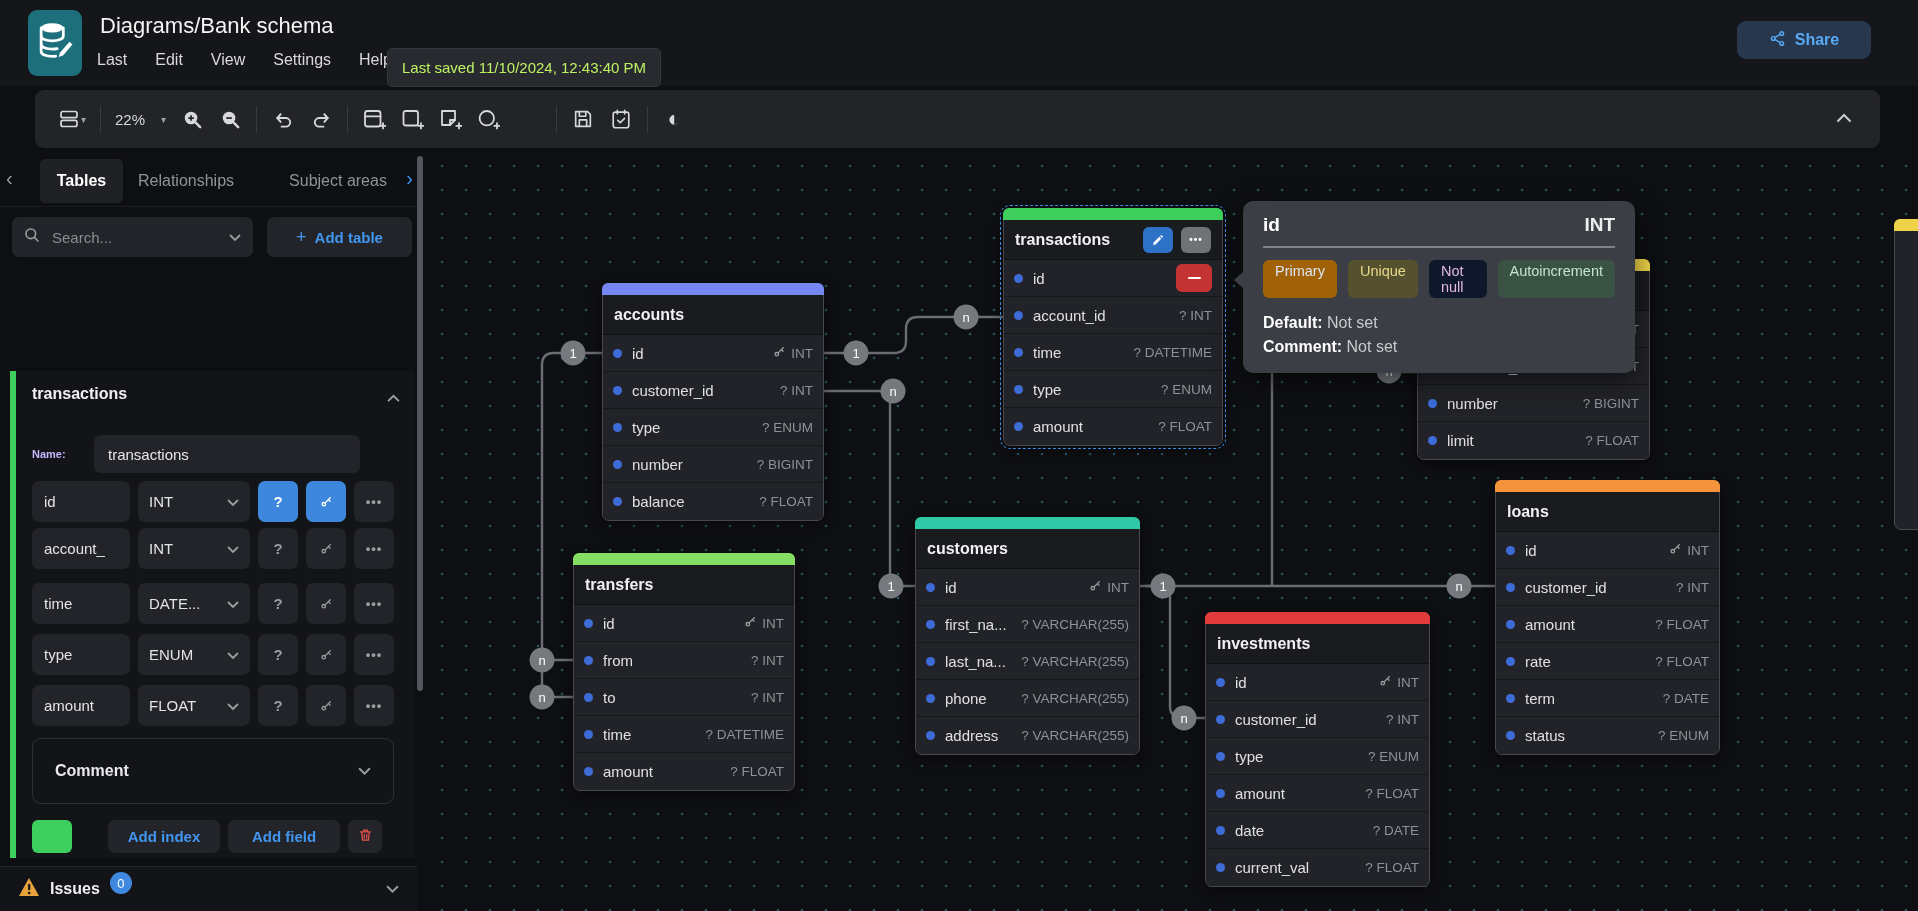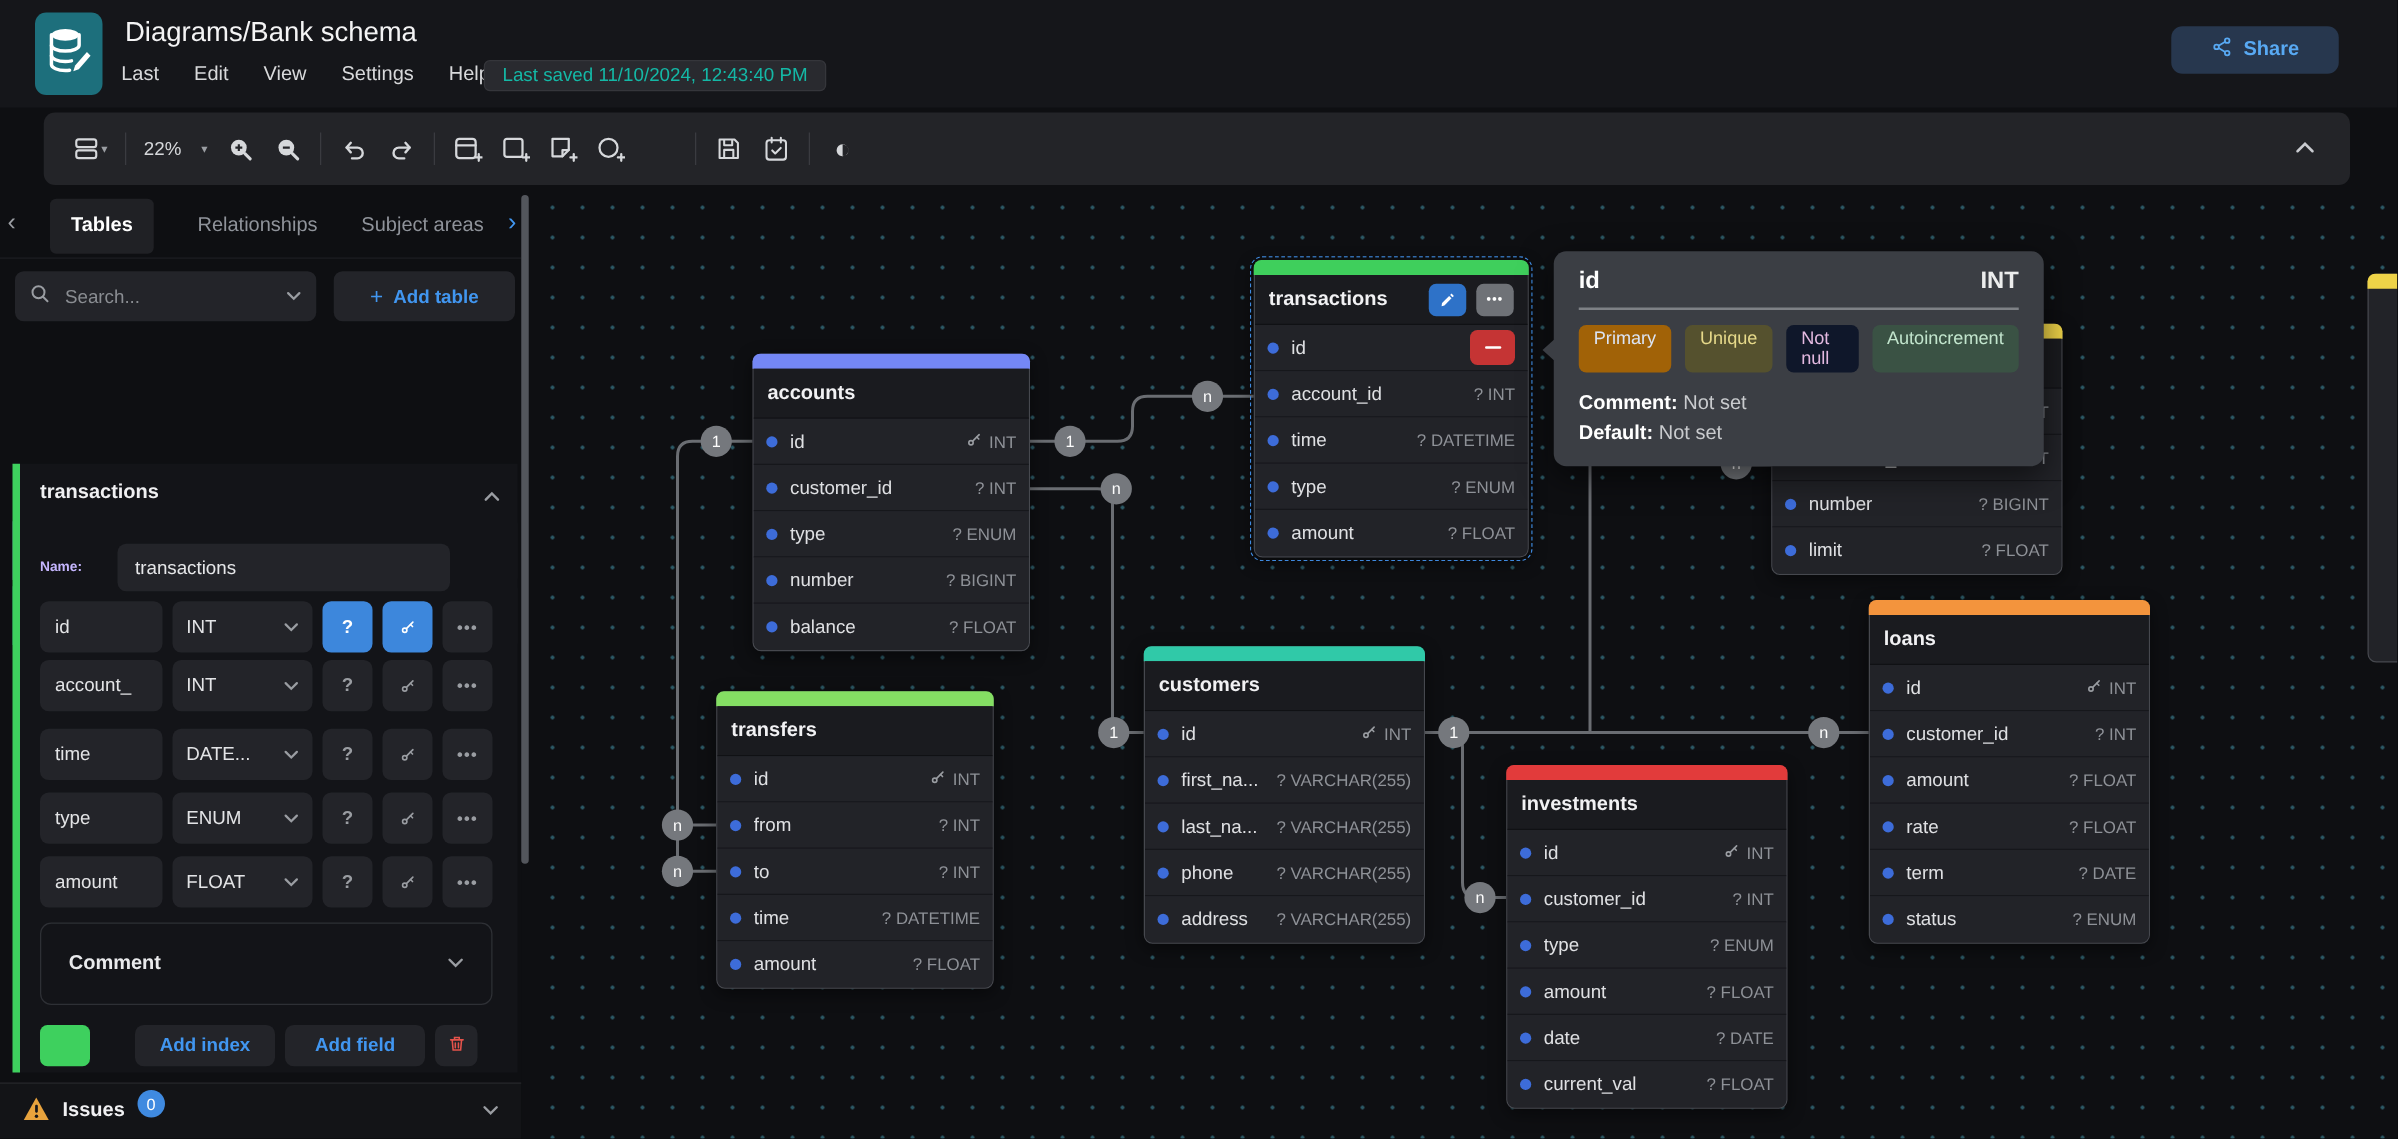--- a/index.html
+++ b/index.html
@@ -7,23 +7,23 @@
   #app{position:relative;width:1918px;height:911px;overflow:hidden;background:#0e0f12;
        font-family:"Liberation Sans","DejaVu Sans",sans-serif;color:#e8e9eb;}
 
   
   .header{position:absolute;left:0;top:0;width:1918px;height:86px;background:#15161a;}
   .logo{position:absolute;left:28px;top:10px;width:54px;height:66px;border-radius:9px;
         background:#1d6f7c;display:flex;align-items:center;justify-content:center;}
   .page-title{position:absolute;left:100px;top:13px;font-size:22px;font-weight:500;color:#f4f4f5;}
   .menu-bar{position:absolute;left:97px;top:51px;display:flex;gap:28px;font-size:16px;color:#d8d9db;}
   .menu-bar span{cursor:default;}
-  .saved-pill{position:absolute;left:387px;top:48px;height:25px;display:flex;align-items:center;
+  .saved-pill{position:absolute;left:387px;top:48px;height:39px;display:flex;align-items:center;
         padding:0 14px;background:#292a2f;border:1px solid #35363b;border-radius:5px;
-        font-size:15px;color:#14b8a6;}
+        font-size:15px;color:#bef264;}
   .share-btn{position:absolute;left:1737px;top:21px;width:134px;height:38px;border-radius:9px;
         background:#27374e;display:flex;align-items:center;justify-content:center;gap:9px;
         font-size:16px;font-weight:600;color:#58a9f3;}
 
   
   .toolbar{position:absolute;left:35px;top:90px;width:1845px;height:58px;background:#232428;
         border-radius:9px;display:flex;align-items:center;padding:0 24px;}
   .tb-group{display:flex;align-items:center;gap:14px;}
   .tb-div{width:1px;height:26px;background:#3a3b40;margin:0 14px;}
   .tb-ic{display:flex;align-items:center;justify-content:center;min-width:24px;height:32px;}
@@ -270,21 +270,21 @@
         </svg>
     </div>
   </div>
 
   <div class="sidebar">
     <div class="tabbar">
       <span class="tab-back">‹</span>
       <div class="tab active" style="left:40px;width:83px;">
           <span>Tables</span>
         </div>
-      <div class="tab" style="left:148px;width:116px;align-items:center;">
+      <div class="tab" style="left:128px;width:116px;align-items:center;">
           <span>Relationships</span>
         </div>
       <div class="tab" style="left:288px;width:100px;justify-content:center;">
           <span>Subject areas</span>
         </div>
       <span class="tab-fwd">›</span>
     </div>
 
     <div class="search-box">
       <span>
@@ -833,18 +833,18 @@
         <span>id</span>
         <span class="tt-type">INT</span>
       </div>
       <div class="tt-div"></div>
       <div class="tt-badges" id="tt-badges">
           <span class="badge" style="background: #a16207; color: rgb(219, 228, 245);">Primary</span>
           <span class="badge" style="background: rgb(85, 81, 46); color: rgb(230, 217, 138);">Unique</span>
           <span class="badge" style="background: #0f172a; color: rgb(227, 185, 224);">Not null</span>
           <span class="badge" style="background: rgb(58, 82, 68); color: rgb(194, 229, 205);">Autoincrement</span>
         </div>
+      <div class="tt-line"><b>Default:</b> <span>Not set</span></div>
       <div class="tt-line"><b>Comment:</b> <span>Not set</span></div>
-      <div class="tt-line"><b>Default:</b> <span>Not set</span></div>
     </div>
   </div>
 
 </div>
 
 </body></html>

